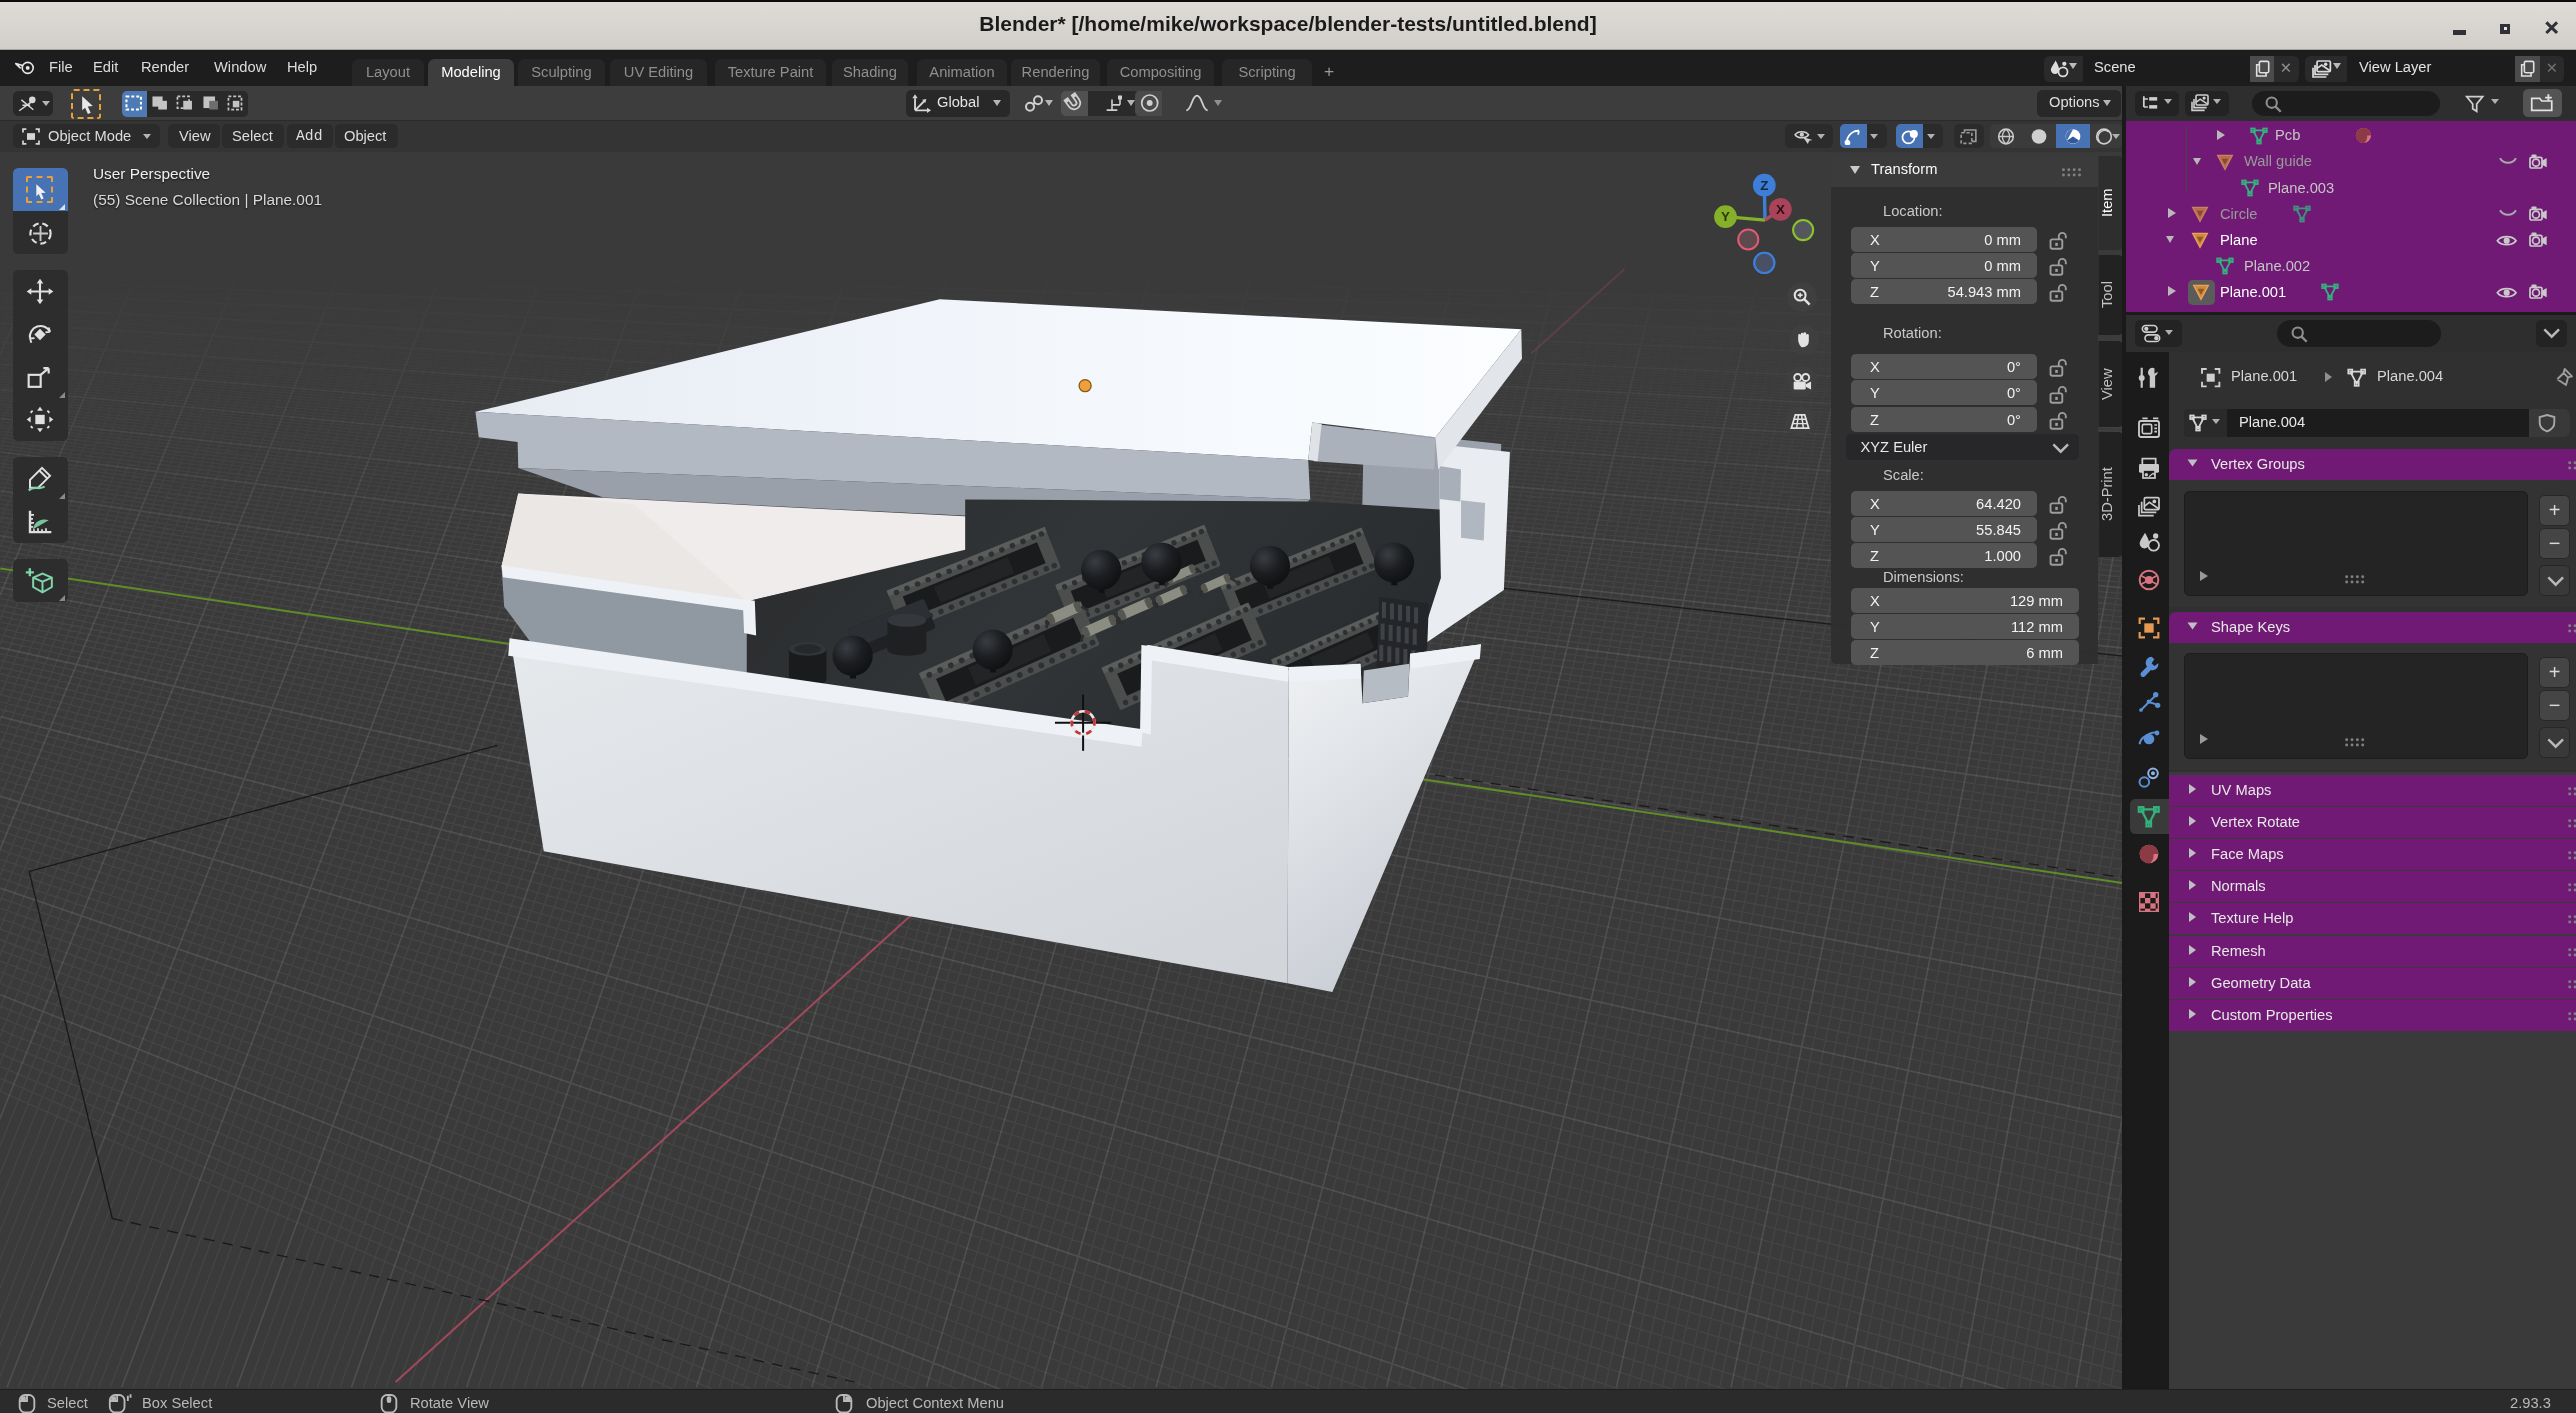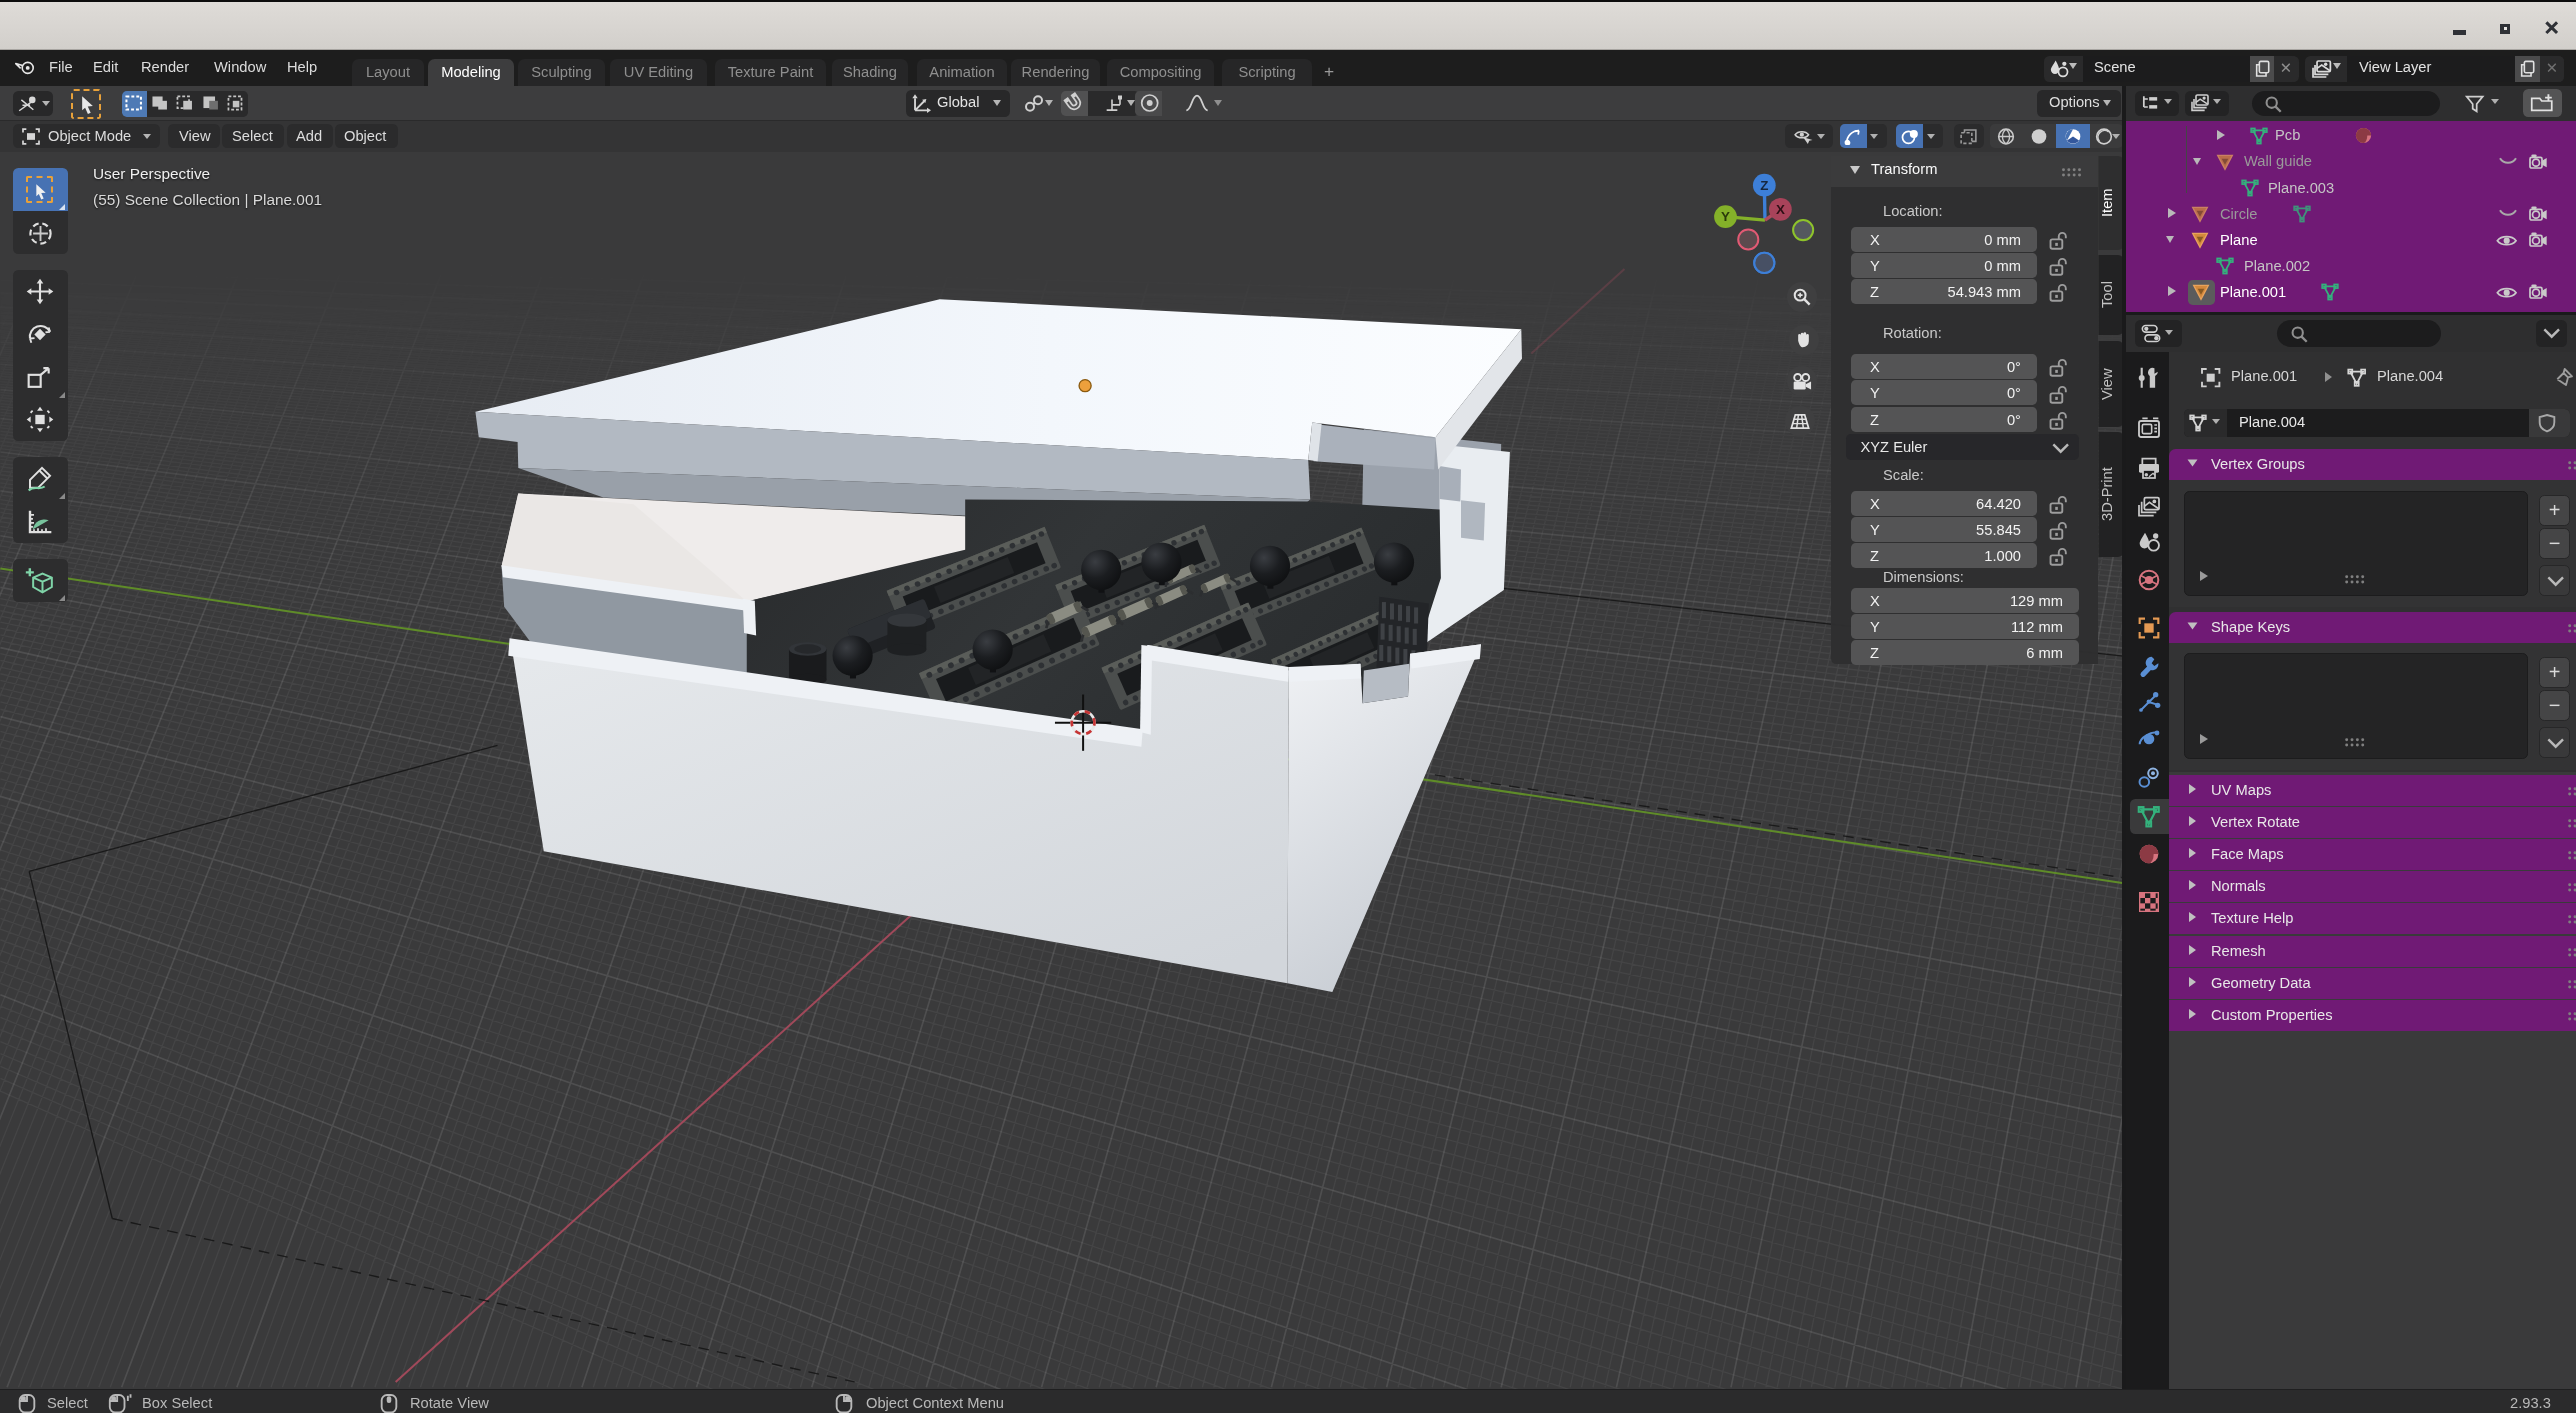--- a/index.html
+++ b/index.html
@@ -126,20 +126,21 @@
         <circle cx="2" cy="6" r="1.1"></circle>
           <circle cx="6" cy="6" r="1.1"></circle>
           <circle cx="10" cy="6" r="1.1"></circle>
           <circle cx="14" cy="6" r="1.1"></circle>
       </g>
     </g>
   </defs>
 </svg>
 
 <div class="abs" id="titlebar">
+  <div class="abs" id="titletext">Blender* [/home/mike/workspace/blender-tests/untitled.blend]</div>
   <div class="abs" style="left:2453px; top:29.5px; width:13.4px; height:5.4px; background:#2f3136;"></div>
   <div class="abs" style="left:2500px; top:23.5px; width:10px; height:10px; background:#2f3136;"></div>
   <div class="abs" style="left:2504px; top:27px; width:3.4px; height:3.4px; background:#e8e6e3;"></div>
   <svg class="abs" style="left:2545px; top:21.4px;" width="13.4" height="13.4" viewBox="0 0 20 20">
     <path d="M2,2 L18,18 M18,2 L2,18" stroke="#2f3136" stroke-width="4.5"></path>
   </svg>
   <div class="abs" style="left:0; top:0; width:2576px; height:2px; background:#0c0c0c;"></div>
 </div>
 
 <div class="abs" id="topbar">
@@ -525,21 +526,21 @@
         </g>
       <rect x="4.5" y="4.5" width="6" height="5" fill="#d5d5d5"></rect>
     </svg>
     <div class="abs vph" style="left:48px;">Object Mode</div>
     <div class="abs" style="left:143px; top:12.7px; width:0; height:0; border-top:5.4px solid #b5b5b5; border-left:4px solid transparent; border-right:4px solid transparent;"></div>
     <div class="abs vpbtn" style="left:168px; top:3.4px; width:52px; height:24px;"></div>
     <div class="abs vph" style="left:179px;">View</div>
     <div class="abs vpbtn" style="left:222px; top:3.4px; width:62px; height:24px;"></div>
     <div class="abs vph" style="left:232px;">Select</div>
     <div class="abs vpbtn" style="left:287px; top:3.4px; width:46px; height:24px;"></div>
-    <div class="abs vph" style="left:296px;">Add</div>
+    <div class="abs vph" style="left:296px;font-family:Liberation Mono, monospace;">Add</div>
     <div class="abs vpbtn" style="left:335px; top:3.4px; width:63px; height:24px;"></div>
     <div class="abs vph" style="left:344px;">Object</div>
 
     <div class="abs vpbtn" style="left:1785px; top:3.4px; width:48px; height:24px;"></div>
     <svg class="abs" style="left:1791px; top:6.7px;" width="23" height="17.4" viewBox="0 0 17 13">
       <path d="M3,5 C5,2 11,2 13,5 C11,8 5,8 3,5 Z" fill="none" stroke="#cfcfcf" stroke-width="1.2"></path>
       <circle cx="8" cy="5" r="1.6" fill="#cfcfcf"></circle>
       <path d="M9,7 L12.5,12 L13.5,9.5 L16,9 Z" fill="#cfcfcf"></path>
     </svg>
     <div class="abs" style="left:1817px; top:12.7px; width:0; height:0; border-top:5.4px solid #b0b0b0; border-left:4px solid transparent; border-right:4px solid transparent;"></div>

